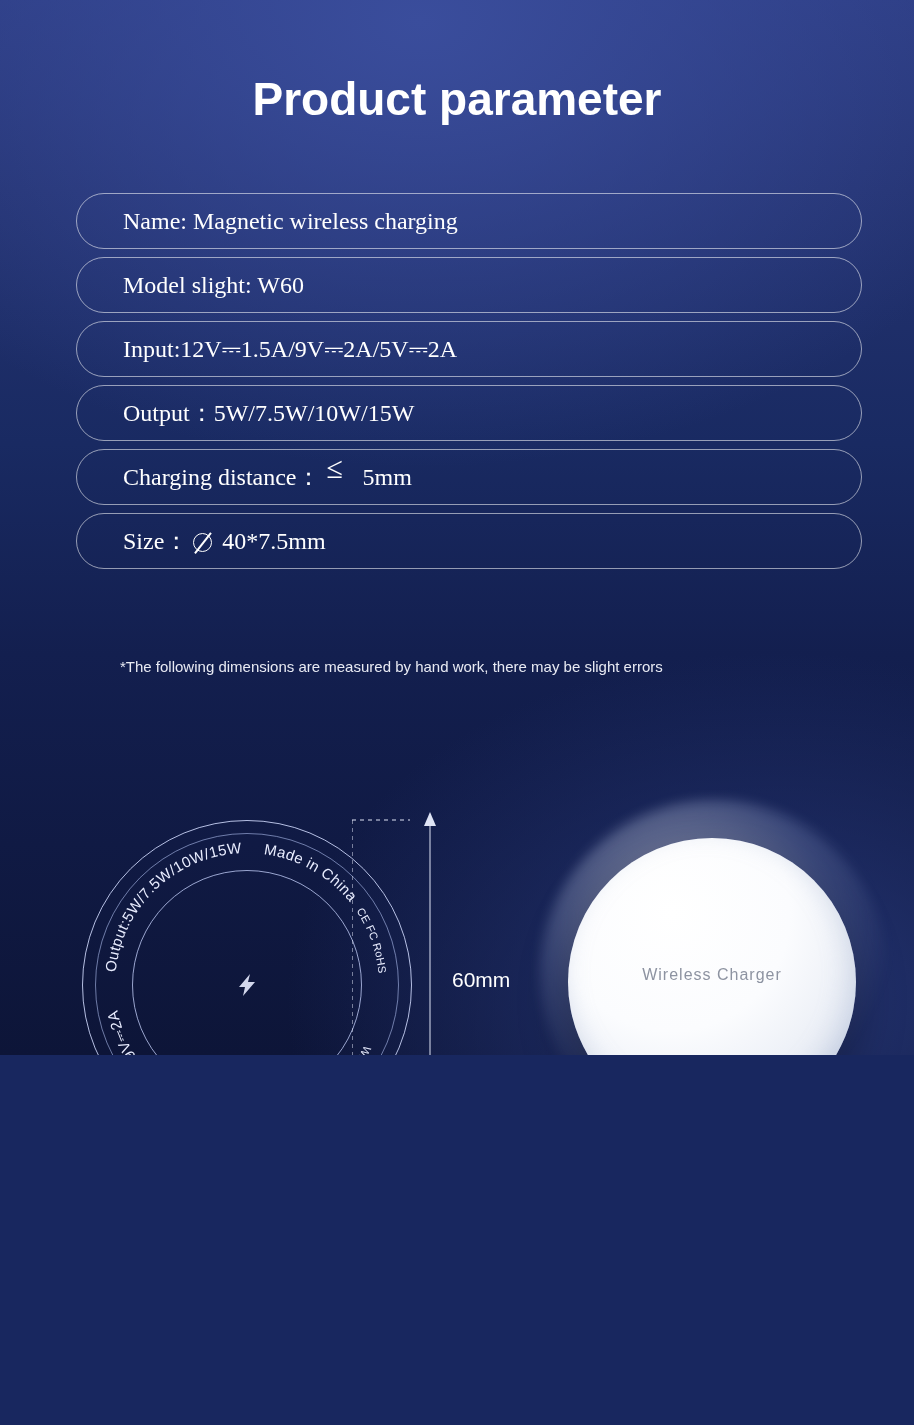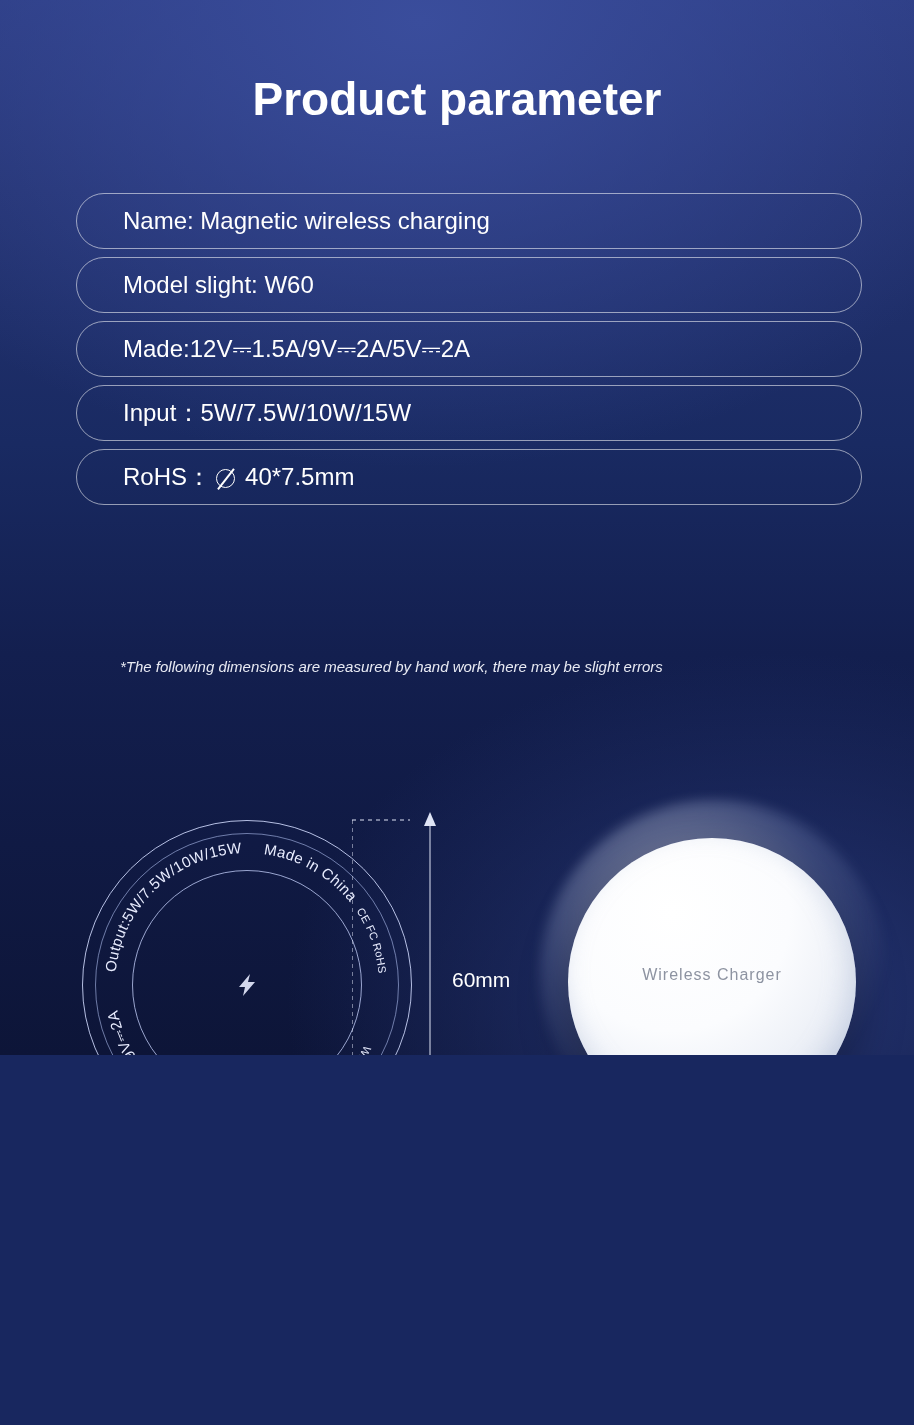--- a/index.html
+++ b/index.html
@@ -50,20 +50,21 @@
     border: 1px solid rgba(255,255,255,0.55);
     border-radius: 28px;
     margin-bottom: 8px;
     display: flex;
     align-items: center;
     box-sizing: border-box;
     padding-left: 46px;
     color: #ffffff;
     font-size: 24px;
     white-space: nowrap;
+    font-family: Liberation Serif, serif;
   }
   .pill .txt { display: inline-block; }
   .pill .sym-circle-slash {
     display: inline-block;
     position: relative;
     width: 22px;
     height: 22px;
     margin: 0 8px -3px 4px;
   }
   .pill .sym-circle-slash::before {
@@ -98,21 +99,20 @@
     font-size: 30px;
     line-height: 30px;
     color: #ffffff;
   }
   .note {
     position: absolute;
     top: 658px;
     left: 120px;
     color: #e8eaf3;
     font-size: 15px;
-    font-style: italic;
   }
 
   
   .diagram {
     position: absolute;
     top: 760px;
     left: 0;
     width: 914px;
     height: 665px;
   }
@@ -268,30 +268,35 @@
     <div class="pill">
       <span class="txt">Name: Magnetic wireless charging</span>
     </div>
 
     <div class="pill">
       <span class="txt">Model slight: W60</span>
     </div>
 
 
     <div class="pill">
-      <span class="txt">Made:12V⎓1.5A/9V⎓2A/5V⎓2A</span>
-    </div>
-
-    <div class="pill">
-      <span class="txt">Input：5W/7.5W/10W/15W</span>
-    </div>
-
-
-    <div class="pill">
-      <span class="txt">RoHS：</span>
+      <span class="txt">Input:12V⎓1.5A/9V⎓2A/5V⎓2A</span>
+    </div>
+
+    <div class="pill">
+      <span class="txt">Output：5W/7.5W/10W/15W</span>
+    </div>
+
+    <div class="pill">
+      <span class="txt">Charging distance：</span>
+      <span class="sym-le"></span>
+      <span class="txt">5mm</span>
+    </div>
+
+    <div class="pill">
+      <span class="txt">Size：</span>
       <span class="sym-circle-slash"></span>
       <span class="txt">40*7.5mm</span>
     </div>
 
   </div>
 
   <div class="note">*The following dimensions are measured by hand work, there may be slight errors</div>
 
   <div class="diagram">
 

